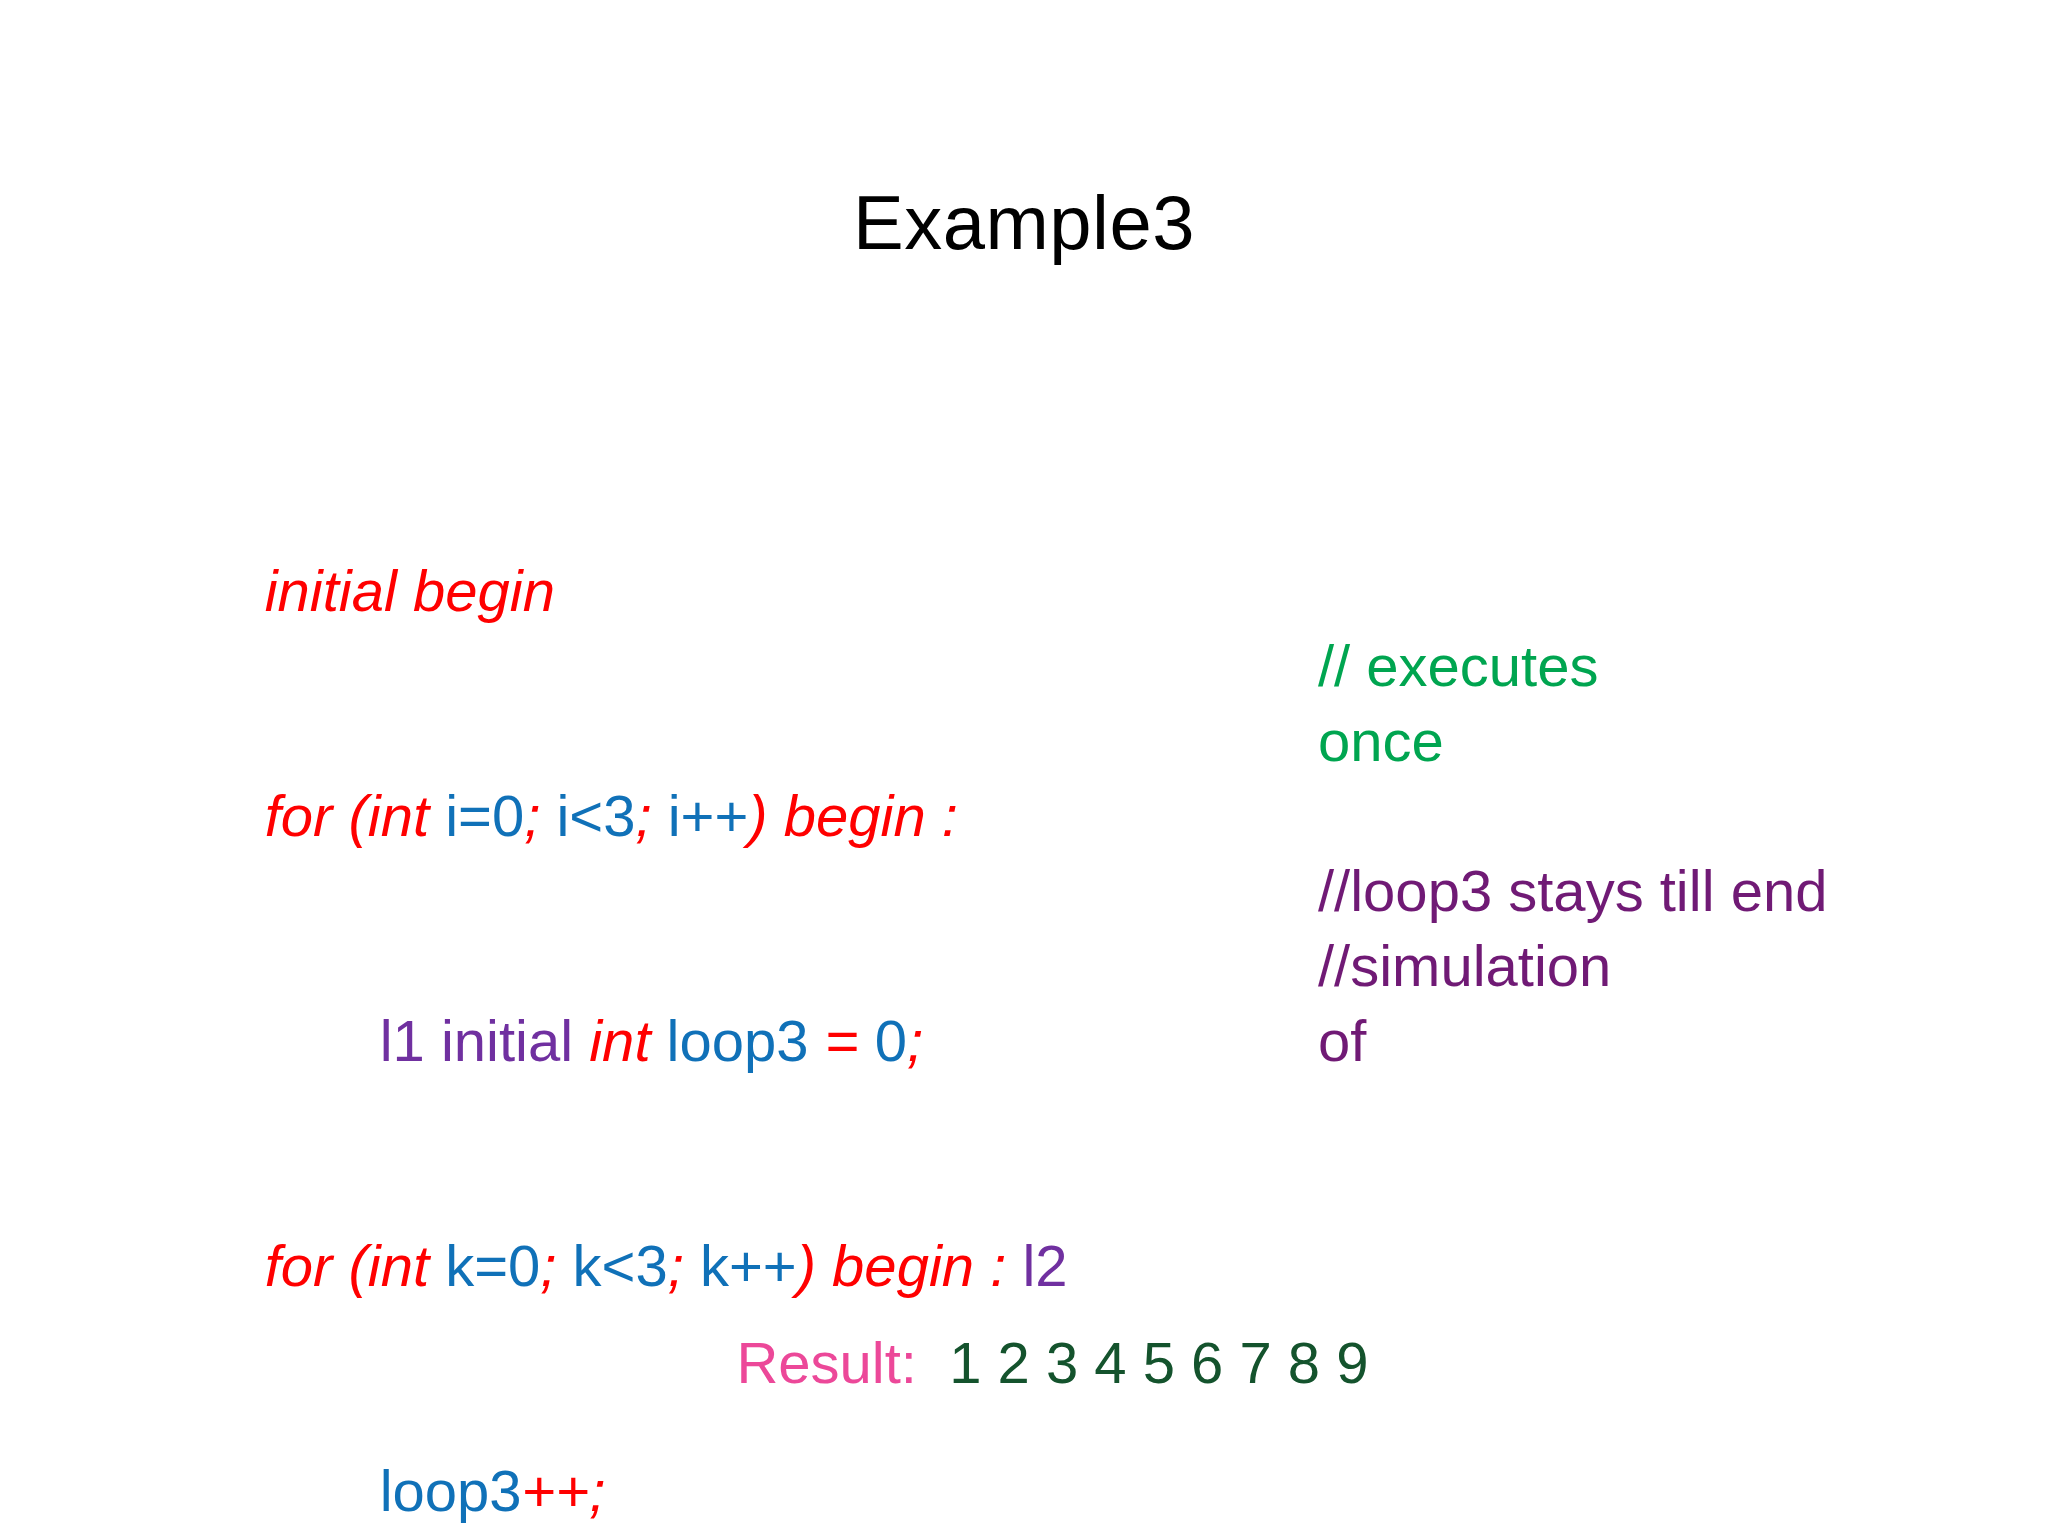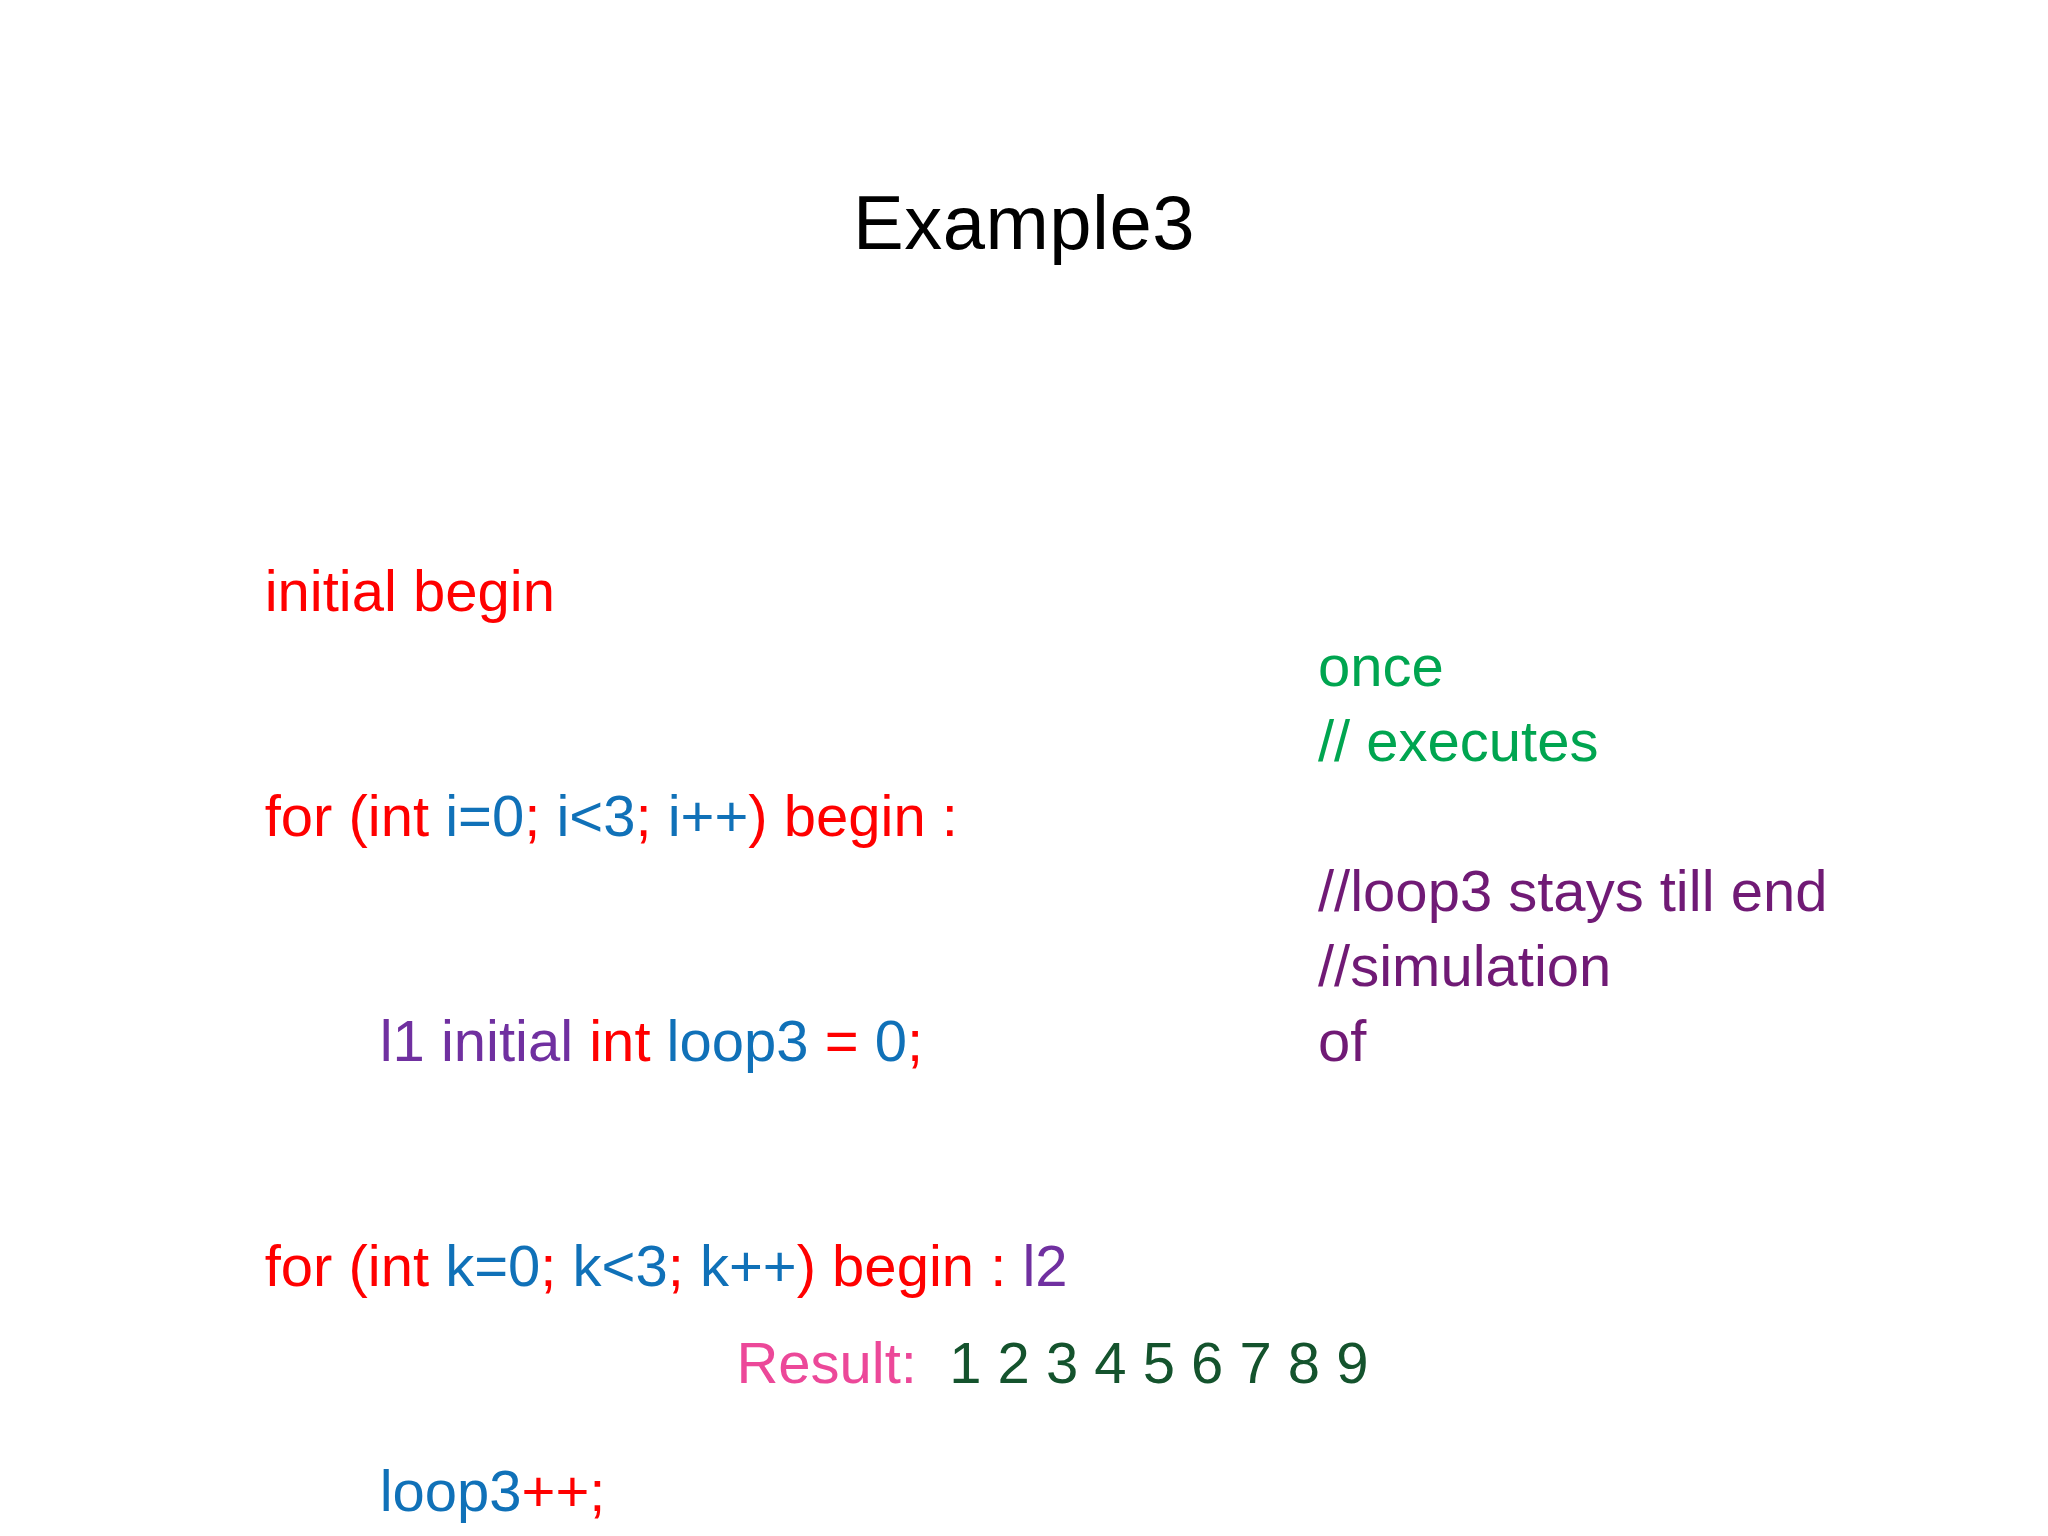--- a/index.html
+++ b/index.html
@@ -40,21 +40,21 @@
     width: 1200px;
   }
   .code-line {
     font-size: 58px;
     line-height: 75px;
     white-space: pre;
     font-weight: 400;
   }
   .indent-1 { padding-left: 115px; }
 
-  .tok-red    { color: #FF0000; }
+  .tok-red    { color: #FF0000; font-style: italic; }
   .tok-blue   { color: #1071B8; }
   .tok-purple { color: #7030A0; }
 
   #comments-block {
     position: absolute;
     left: 1318px;
     top: 478px;
     width: 730px;
   }
   .comment-line {
@@ -106,22 +106,22 @@
 
     <div class="code-line indent-1">
       <span class="tok-blue">loop3</span><span class="tok-red">++;</span>
     </div>
 
   </div>
 
   <div id="comments-block">
     <div class="comment-line comment-spacer">&nbsp;</div>
     <div class="comment-line comment-spacer">&nbsp;</div>
+    <div class="comment-line comment-green">// executes</div>
     <div class="comment-line comment-green">once</div>
-    <div class="comment-line comment-green">// executes</div>
     <div class="comment-line comment-spacer">&nbsp;</div>
     <div class="comment-line comment-purple">//loop3 stays till end</div>
     <div class="comment-line comment-purple">//simulation</div>
     <div class="comment-line comment-purple">of</div>
   </div>
 
   <div id="result-line">
     <span class="result-label">Result:</span><span>&nbsp; </span><span class="result-values">1 2 3 4 5 6 7 8 9</span>
   </div>
 

